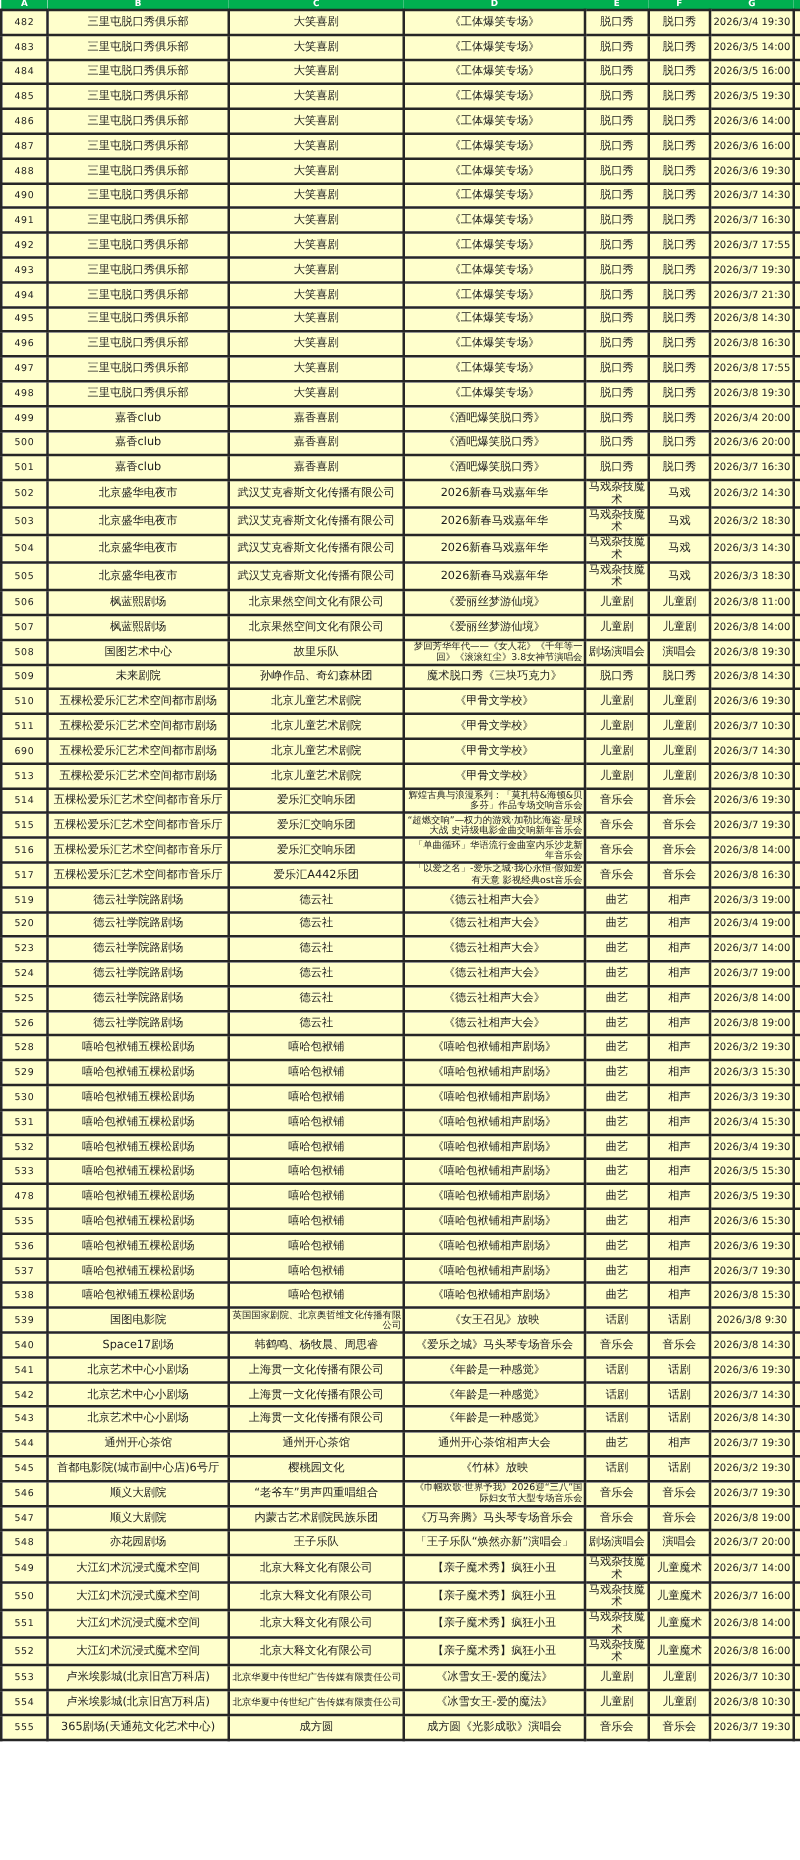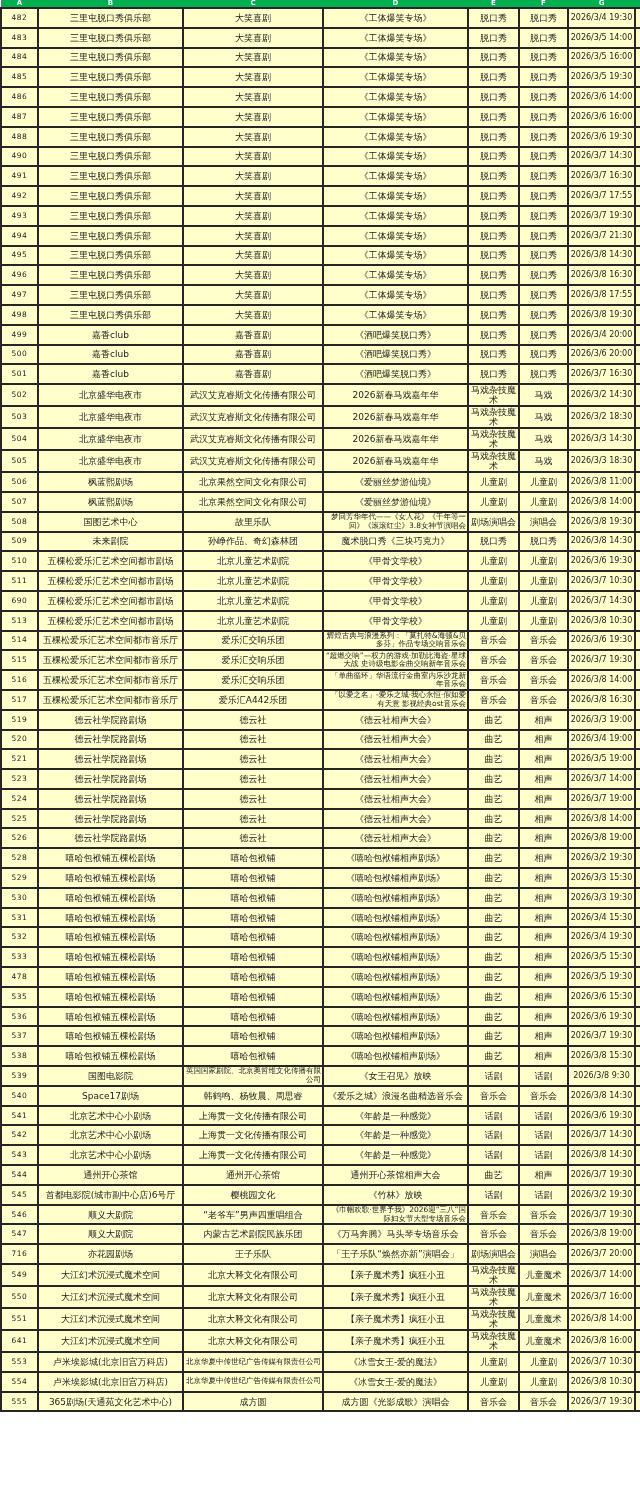--- a/index.html
+++ b/index.html
@@ -429,30 +429,20 @@
           <td class="rownum">520</td>
           <td>德云社学院路剧场</td>
           <td>德云社</td>
           <td>《德云社相声大会》</td>
           <td>曲艺</td>
           <td>相声</td>
           <td class="dt">2026/3/4 19:00</td>
           <td class="sliver"></td>
         </tr>
         <tr>
-          <td class="rownum">521</td>
-          <td>德云社学院路剧场</td>
-          <td>德云社</td>
-          <td>《德云社相声大会》</td>
-          <td>曲艺</td>
-          <td>相声</td>
-          <td class="dt">2026/3/5 19:00</td>
-          <td class="sliver"></td>
-        </tr>
-        <tr>
           <td class="rownum">523</td>
           <td>德云社学院路剧场</td>
           <td>德云社</td>
           <td>《德云社相声大会》</td>
           <td>曲艺</td>
           <td>相声</td>
           <td class="dt">2026/3/7 14:00</td>
           <td class="sliver"></td>
         </tr>
         <tr>
@@ -602,21 +592,21 @@
           <td>《女王召见》放映</td>
           <td>话剧</td>
           <td>话剧</td>
           <td class="dt">2026/3/8 9:30</td>
           <td class="sliver"></td>
         </tr>
         <tr>
           <td class="rownum">540</td>
           <td>Space17剧场</td>
           <td>韩鹤鸣、杨牧晨、周思睿</td>
-          <td>《爱乐之城》浪漫名曲精选音乐会</td>
+          <td>《爱乐之城》马头琴专场音乐会</td>
           <td>音乐会</td>
           <td>音乐会</td>
           <td class="dt">2026/3/8 14:30</td>
           <td class="sliver"></td>
         </tr>
         <tr>
           <td class="rownum">541</td>
           <td>北京艺术中心小剧场</td>
           <td>上海贯一文化传播有限公司</td>
           <td>《年龄是一种感觉》</td>
@@ -679,21 +669,21 @@
           <td class="rownum">547</td>
           <td>顺义大剧院</td>
           <td>内蒙古艺术剧院民族乐团</td>
           <td>《万马奔腾》马头琴专场音乐会</td>
           <td>音乐会</td>
           <td>音乐会</td>
           <td class="dt">2026/3/8 19:00</td>
           <td class="sliver"></td>
         </tr>
         <tr>
-          <td class="rownum">716</td>
+          <td class="rownum">548</td>
           <td>亦花园剧场</td>
           <td>王子乐队</td>
           <td>「王子乐队“焕然亦新”演唱会」</td>
           <td>剧场演唱会</td>
           <td>演唱会</td>
           <td class="dt">2026/3/7 20:00</td>
           <td class="sliver"></td>
         </tr>
         <tr>
           <td class="rownum">549</td>
@@ -719,21 +709,21 @@
           <td class="rownum">551</td>
           <td>大江幻术沉浸式魔术空间</td>
           <td>北京大释文化有限公司</td>
           <td>【亲子魔术秀】疯狂小丑</td>
           <td>马戏杂技魔术</td>
           <td>儿童魔术</td>
           <td class="dt">2026/3/8 14:00</td>
           <td class="sliver"></td>
         </tr>
         <tr>
-          <td class="rownum">641</td>
+          <td class="rownum">552</td>
           <td>大江幻术沉浸式魔术空间</td>
           <td>北京大释文化有限公司</td>
           <td>【亲子魔术秀】疯狂小丑</td>
           <td>马戏杂技魔术</td>
           <td>儿童魔术</td>
           <td class="dt">2026/3/8 16:00</td>
           <td class="sliver"></td>
         </tr>
         <tr>
           <td class="rownum">553</td>

